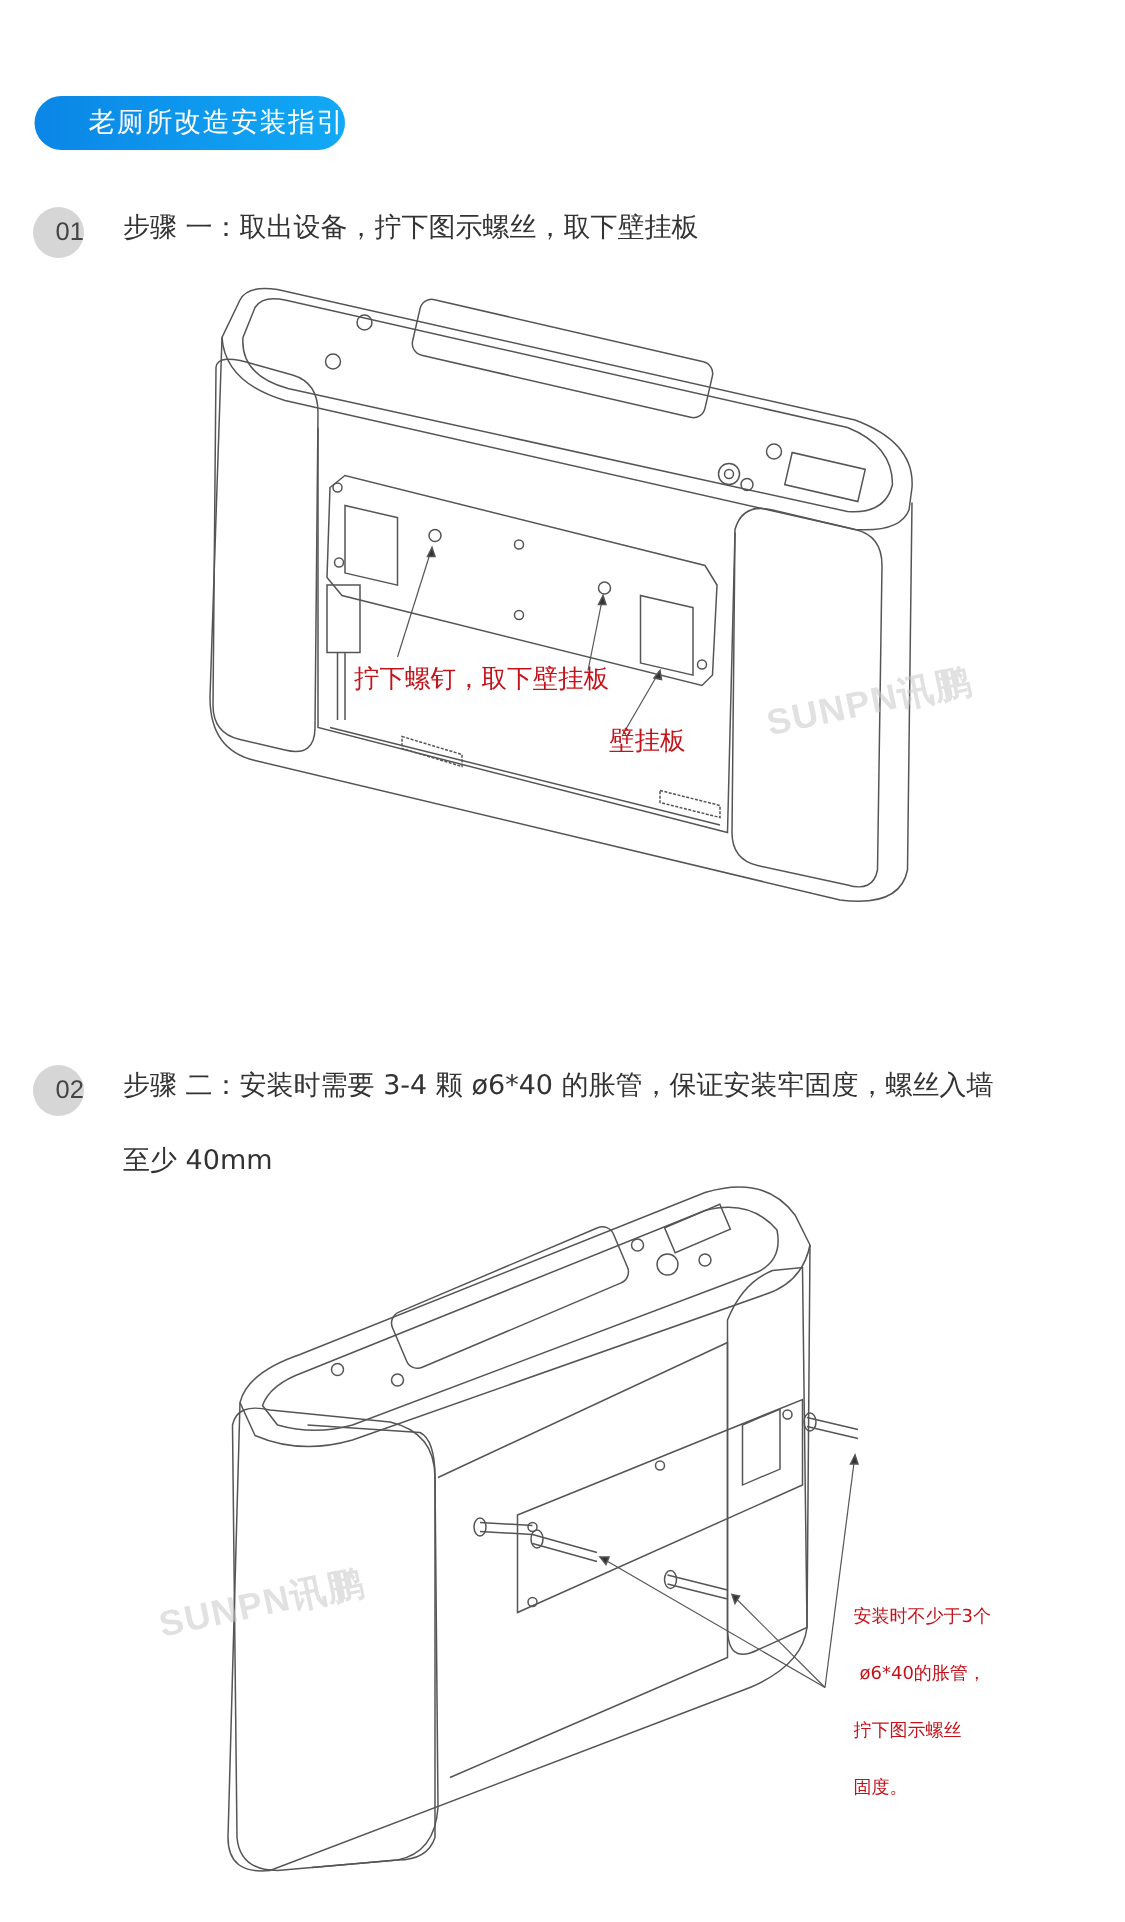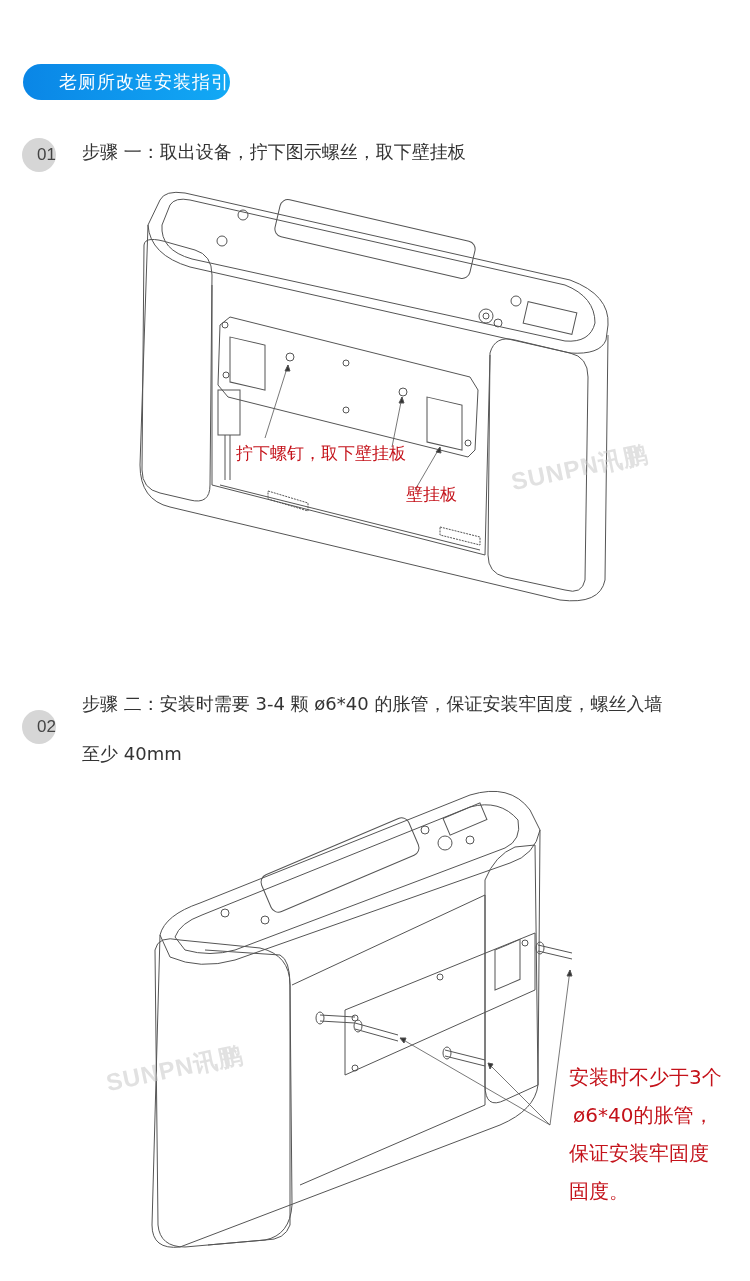--- a/index.html
+++ b/index.html
@@ -7,21 +7,21 @@
          font-family:"DejaVu Sans","Liberation Sans",sans-serif; color:#333; }
   .title-pill { position:absolute; left:23px; top:64px; width:207px; height:36px;
     border-radius:18px; background:linear-gradient(90deg,#0a86e6,#12a9f5);
     color:#fff; font-size:18px; line-height:36px; text-align:right; letter-spacing:1px; }
   .badge { position:absolute; left:22px; width:34px; height:34px; border-radius:50%;
     background:#d6d6d6; color:#444; font-size:17px; line-height:34px; text-align:right;
     font-family:"Liberation Sans",sans-serif; }
   .step-text { position:absolute; left:82px; font-size:18px; color:#333; line-height:40px; width:640px; }
   .illus { position:absolute; }
   .callout { position:absolute; color:#c4121a; font-size:17px; line-height:22px; white-space:nowrap;text-align:right; }
-  .callout-block { position:absolute; color:#c4121a; font-size:20px; line-height:38px; }
+  .callout-block { position:absolute; color:#c4121a; font-size:12px; line-height:38px; }
   .callout-block div { white-space:nowrap; }
   .watermark { position:absolute; color:rgba(200,200,200,0.55); font-size:24px; font-weight:bold;
     font-family:"Liberation Sans",sans-serif; transform:rotate(-12deg); letter-spacing:1px; }
 </style>
 </head>
 <body>
 
 <div class="title-pill">老厕所改造安装指引</div>
 
 <div class="badge" style="top:138px">01</div>
@@ -71,21 +71,21 @@
     <line x1="285" y1="305" x2="310" y2="262"></line>
   </g>
   <path d="M158 180 l-3 6 l5 0 z M272 212 l-3 6 l5 0 z M310 262 l-4 5 l5 1 z" fill="#333"></path>
 </svg>
 
 <div class="callout" style="left:236px;top:442px">拧下螺钉，取下壁挂板</div>
 <div class="callout" style="left:406px;top:483px">壁挂板</div>
 <div class="watermark" style="left:510px;top:452px">SUNPN讯鹏</div>
 
 <div class="badge" style="top:710px">02</div>
-<div class="step-text" style="top:684px">
+<div class="step-text" style="top:704px">
   <div>步骤 二：安装时需要 3-4 颗 ø6*40 的胀管，保证安装牢固度，螺丝入墙</div>
   <div style="margin-top:10px">至少 40mm</div>
 </div>
 
 <svg class="illus" style="left:140px;top:785px" width="460" height="470" viewBox="0 0 460 470" fill="none" stroke="#555" stroke-width="1">
 
   <path d="M20 150 Q25 130 60 118 L330 10 Q370 -2 390 25 L400 45 Q395 70 370 78 L95 175 Q60 185 30 172 Z"></path>
   <path d="M35 152 Q40 138 62 130 L330 22 Q360 14 378 35 Q382 55 365 63 L95 165 Q70 172 45 165 Z"></path>
   <rect x="120" y="60" width="160" height="40" rx="8" transform="rotate(-23 200 80)"></rect>
   <circle cx="85" cy="128" r="4"></circle>
@@ -128,15 +128,15 @@
     <line x1="430" y1="185" x2="410" y2="340"></line>
   </g>
   <path d="M260 253 l6 0 l-2 5 z M348 278 l5 1 l-3 5 z M430 185 l-3 6 l5 0 z" fill="#333"></path>
 </svg>
 
 <div class="watermark" style="left:105px;top:1053px">SUNPN讯鹏</div>
 
 <div class="callout-block" style="left:569px;top:1058px">
   <div>安装时不少于3个</div>
   <div style="padding-left:4px"> ø6*40的胀管，</div>
-  <div>保证安装牢固度</div>
+  <div>拧下图示螺丝</div>
   <div>固度。</div>
 </div>
 
 </body></html>

